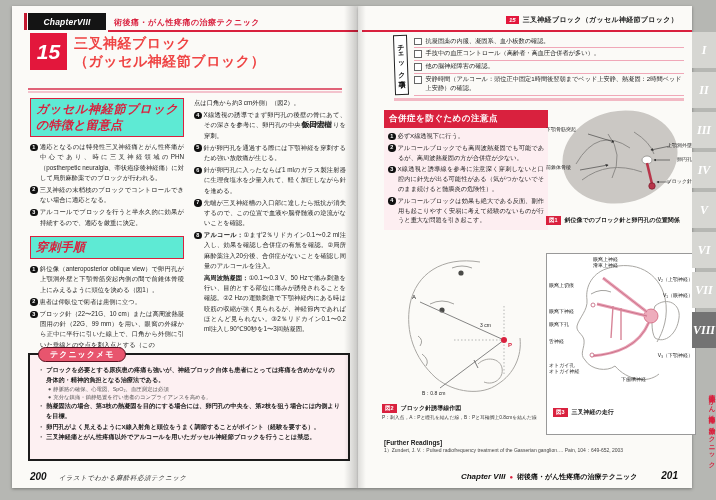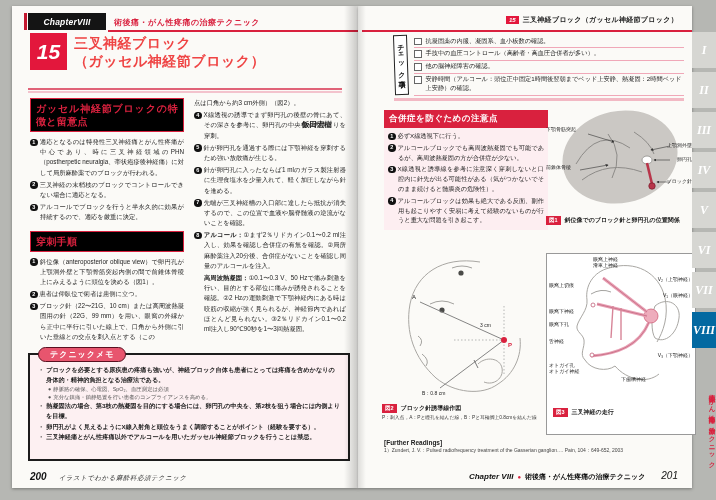--- a/index.html
+++ b/index.html
@@ -22,22 +22,22 @@
   .hrule-red{position:absolute;left:96px;right:0;top:24px;height:1.5px;background:#d9213e;}
   .lesson-num{position:absolute;left:18px;top:27px;width:37px;height:37px;background:#e3173c;color:#fff;
     font-size:21px;font-weight:700;font-style:italic;display:flex;align-items:center;justify-content:center;}
   .lesson-title{position:absolute;left:62px;top:28px;color:#ef4444;font-weight:700;font-size:14px;line-height:1.3;letter-spacing:.5px;}
   .author{position:absolute;right:26px;top:69px;font-size:7.5px;font-weight:700;color:#222;margin-top:45px;}
   .title-rule{position:absolute;left:16px;right:16px;top:82px;height:2px;background:#e06278;box-shadow:0 3px 0 #f3c3cd;}
   
   .col{position:absolute;top:92px;font-size:6.3px;line-height:1.62;color:#1d1d1d;text-align:justify;}
   #col1{left:18px;width:154px;}
   #col2{left:182px;width:152px;}
-  .secbox{border:1.5px solid #d9213e;color:#d9213e;font-weight:700;font-size:10px;line-height:1.3;
-    padding:3px 5px;margin-bottom:5px;background:#000000;letter-spacing:.3px;}
+  .secbox{border:1.5px solid #d9213e;color:#d9213e;font-weight:700;font-size:12px;line-height:1.3;
+    padding:3px 5px;margin-bottom:5px;background:#5eead4;letter-spacing:.3px;font-style:italic;}
   .item{padding-left:10px;text-indent:-10px;margin-bottom:2px;}
   .mk{display:inline-block;width:7.5px;height:7.5px;border-radius:50%;background:#111;color:#fff;
     font-size:5.5px;line-height:7.5px;text-align:center;font-weight:700;margin-right:2px;text-indent:0;vertical-align:0.5px;}
   .cont{margin-bottom:2px;}
   .lead{font-weight:700;}
   .indent-blk{padding-left:10px;margin-bottom:2px;}
   
   .memo{position:absolute;left:16px;top:347px;width:318px;height:104px;border:2px solid #1c1c1c;background:#fdf0f2;}
   .memo-label{position:absolute;left:8px;top:-8px;background:#e8556e;border:1.2px solid #5a1020;color:#fff;
     font-size:8px;font-weight:700;padding:1px 11px;border-radius:9px;letter-spacing:1px;}
@@ -46,21 +46,21 @@
   .memo-sub{font-size:5.4px;line-height:1.5;color:#555;padding-left:16px;text-indent:-6px;}
   .dotmk{margin-right:2px;}
   
   .footer-left{position:absolute;left:18px;top:465px;display:flex;align-items:baseline;gap:12px;}
   .pageno{font-size:10px;font-weight:700;font-style:italic;color:#111;}
   .bookname{font-size:6.5px;font-style:italic;color:#333;letter-spacing:.5px;}
   .footer-right{position:absolute;right:14px;top:464px;display:flex;align-items:baseline;gap:4px;}
   .fr-ch{font-size:8px;font-weight:700;font-style:italic;color:#111;}
   .fr-dot{font-size:6px;color:#d9213e;}
   .fr-title{font-size:7px;font-weight:700;color:#111;}
-  .fr-page{font-size:10px;font-weight:400;font-style:italic;color:#111;margin-left:12px;}
+  .fr-page{font-size:10px;font-weight:700;font-style:italic;color:#111;margin-left:20px;}
   
   .rp-header{position:absolute;right:14px;top:9px;display:flex;align-items:center;gap:4px;}
   .rp-badge{background:#e3173c;color:#fff;font-size:6px;font-weight:700;font-style:italic;padding:1px 3px;}
   .rp-title{font-size:7px;font-weight:700;color:#222;letter-spacing:.3px;}
   .rp-rule{position:absolute;left:4px;right:0;top:24px;height:1.5px;background:#d9213e;}
   
   .check-wrap{position:absolute;left:36px;top:29px;right:8px;display:flex;gap:6px;}
   .check-label{border:1.2px solid #222;background:#fff;padding:3px 1px;font-size:7px;font-weight:700;color:#111;
     writing-mode:vertical-rl;text-orientation:upright;letter-spacing:1px;height:52px;align-self:flex-start;transform:rotate(-2deg);}
   .check-rows{flex:1;}
@@ -86,21 +86,21 @@
   .fig3-cap{display:flex;align-items:center;gap:4px;padding:2px 6px;}
   
   .further{position:absolute;left:26px;top:433px;right:10px;}
   .further-h{font-size:6.5px;font-weight:700;color:#222;}
   .further-e{font-size:5px;color:#444;margin-top:1px;}
   
   .tabs{position:absolute;right:0;top:32px;width:24px;}
   .tab{width:24px;height:36px;margin-bottom:4px;background:#d6d6d2;color:#fff;
     font-family:"Liberation Serif","DejaVu Serif",serif;font-size:12px;font-weight:700;font-style:italic;
     display:flex;align-items:center;justify-content:center;}
-  .tab.active{background:#0369a1;}
+  .tab.active{background:#737373;}
   .tab-vlabel{writing-mode:vertical-rl;text-orientation:upright;color:#d9213e;font-size:6.5px;font-weight:700;
     letter-spacing:1px;margin:4px auto 0 auto;height:150px;display:block;text-align:center;width:100%;}
   svg{display:block;}
 </style>
 </head>
 <body>
 
 <div class="page" id="page-left">
   <div class="chapter-redbar"></div>
   <div class="chapter-tab">ChapterVIII</div>

